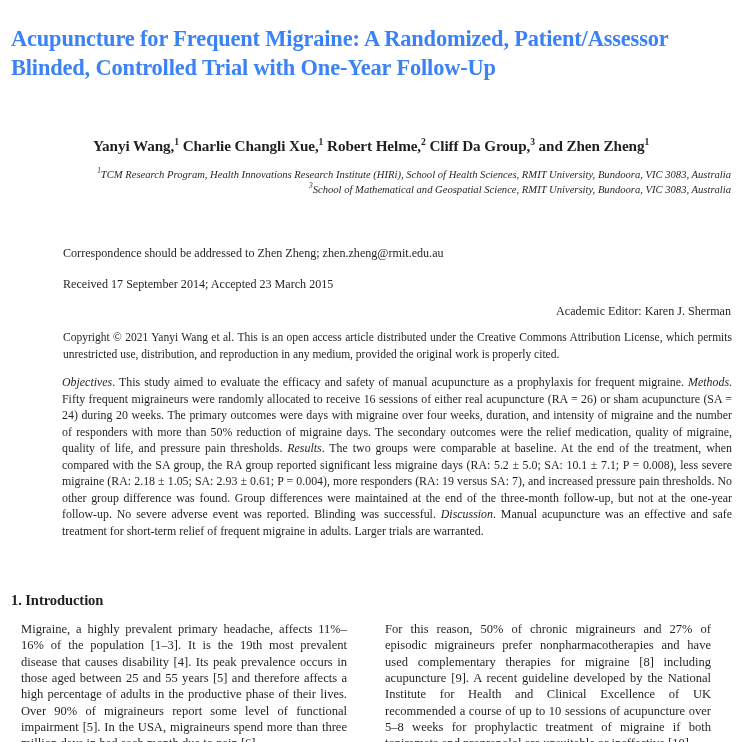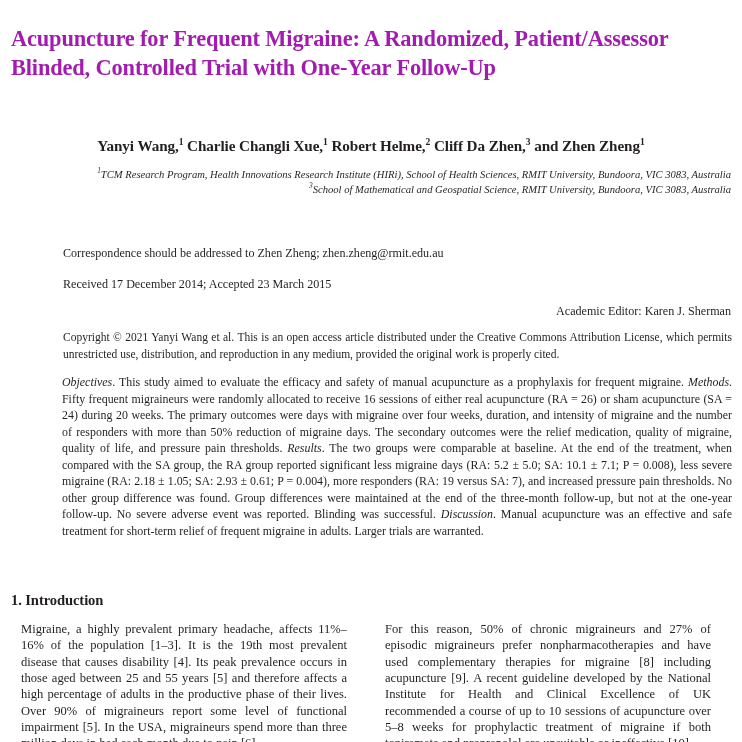--- a/index.html
+++ b/index.html
@@ -29,21 +29,21 @@
   
   .title {
     position: absolute;
     left: 11px;
     top: 9px;
     width: 700px;
     font-size: 22.4px;
     line-height: 29px;
     font-weight: bold;
     letter-spacing: -0.15px;
-    color: #a21caf;
+    color: #3b82f6;
   }
 
   
   .authors {
     position: absolute;
     left: 11px;
     top: 136px;
     width: 720px;
     text-align: center;
     font-size: 15.2px;
@@ -155,31 +155,31 @@
 <body>
 
 <div class="page">
 
   <h1 class="title">Acupuncture for Frequent Migraine: A Randomized, Patient/Assessor Blinded, Controlled Trial with One-Year Follow-Up</h1>
 
   <div class="authors">
     <span>Yanyi Wang,</span><sup>1</sup>
     <span>Charlie Changli Xue,</span><sup>1</sup>
     <span>Robert Helme,</span><sup>2</sup>
-    <span>Cliff Da Zhen,</span><sup>3</sup>
+    <span>Cliff Da Group,</span><sup>3</sup>
     <span>and Zhen Zheng</span><sup>1</sup>
   </div>
 
   <div class="affiliations">
     <p class="aff"><sup>1</sup><span>TCM Research Program, Health Innovations Research Institute (HIRi), School of Health Sciences, RMIT University, Bundoora, VIC 3083, Australia</span></p>
     <p class="aff"><sup>3</sup><span>School of Mathematical and Geospatial Science, RMIT University, Bundoora, VIC 3083, Australia</span></p>
   </div>
 
   <div class="meta meta-correspondence">Correspondence should be addressed to Zhen Zheng; zhen.zheng@rmit.edu.au</div>
-  <div class="meta meta-received">Received 17 December 2014; Accepted 23 March 2015</div>
+  <div class="meta meta-received">Received 17 September 2014; Accepted 23 March 2015</div>
   <div class="meta meta-editor">Academic Editor: Karen J. Sherman</div>
 
   <div class="copyright">Copyright © 2021 Yanyi Wang et al. This is an open access article distributed under the Creative Commons Attribution License, which permits unrestricted use, distribution, and reproduction in any medium, provided the original work is properly cited.</div>
 
   <div class="abstract"><i>Objectives</i><span>. This study aimed to evaluate the efficacy and safety of manual acupuncture as a prophylaxis for frequent migraine. </span><i>Methods</i><span>. Fifty frequent migraineurs were randomly allocated to receive 16 sessions of either real acupuncture (RA = 26) or sham acupuncture (SA = 24) during 20 weeks. The primary outcomes were days with migraine over four weeks, duration, and intensity of migraine and the number of responders with more than 50% reduction of migraine days. The secondary outcomes were the relief medication, quality of migraine, quality of life, and pressure pain thresholds. </span><i>Results</i><span>. The two groups were comparable at baseline. At the end of the treatment, when compared with the SA group, the RA group reported significant less migraine days (RA: 5.2 ± 5.0; SA: 10.1 ± 7.1; P = 0.008), less severe migraine (RA: 2.18 ± 1.05; SA: 2.93 ± 0.61; P = 0.004), more responders (RA: 19 versus SA: 7), and increased pressure pain thresholds. No other group difference was found. Group differences were maintained at the end of the three-month follow-up, but not at the one-year follow-up. No severe adverse event was reported. Blinding was successful. </span><i>Discussion</i><span>. Manual acupuncture was an effective and safe treatment for short-term relief of frequent migraine in adults. Larger trials are warranted.</span></div>
 
   <h2 class="section-heading">1. Introduction</h2>
 
   <div class="columns">
     <div class="col col-left">

